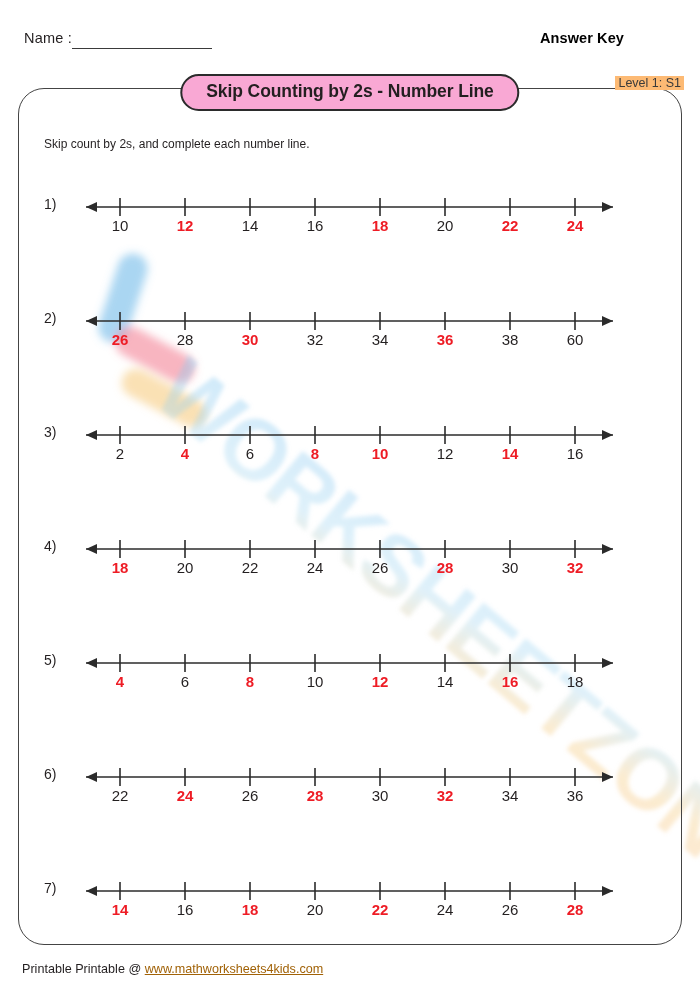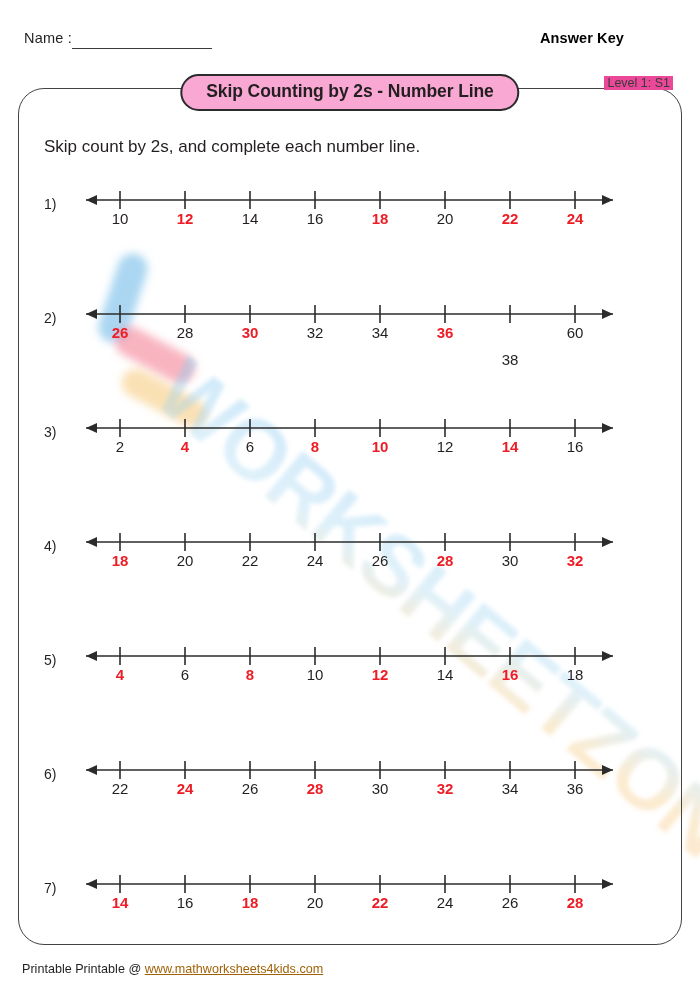--- a/index.html
+++ b/index.html
@@ -84,35 +84,35 @@
     font-size: 17.5px;
     font-weight: bold;
     letter-spacing: -.1px;
     white-space: nowrap;
     color: #231f20;
     z-index: 4;
   }
 
   #level-tag {
     position: absolute;
-    right: 27px;
+    right: 16px;
     top: 76px;
     font-size: 12.5px;
     color: #3a3a3a;
-    background: #ec4899;
+    background: #fdba74;
     padding: 0 3px;
     z-index: 4;
     white-space: nowrap;
   }
 
   #instruction {
     position: absolute;
     left: 44px;
     top: 137px;
-    font-size: 17px;
+    font-size: 12px;
     color: #231f20;
     z-index: 3;
     white-space: nowrap;
   }
 
   
   #problems {
     position: absolute;
     left: 0; top: 0;
     width: 700px; height: 991px;
@@ -127,21 +127,21 @@
   .prob-index {
     position: absolute;
     left: 44px;
     top: 18px;
     font-size: 14px;
     color: #231f20;
   }
   .numberline {
     position: absolute;
     left: 78px;
-    top: 0;
+    top: 7px;
     width: 545px;
     height: 70px;
   }
   .nl-svg {
     position: absolute;
     left: 0; top: 0;
     width: 545px;
     height: 40px;
     overflow: visible;
   }
@@ -266,21 +266,21 @@
           <line x1="432" y1="13" x2="432" y2="31" stroke="#2b2b2b" stroke-width="1.6"></line>
           <line x1="497" y1="13" x2="497" y2="31" stroke="#2b2b2b" stroke-width="1.6"></line>
         </svg>
         <div class="labels">
           <span class="label answer" style="left: 42px;">26</span>
           <span class="label" style="left: 107px;">28</span>
           <span class="label answer" style="left: 172px;">30</span>
           <span class="label" style="left: 237px;">32</span>
           <span class="label" style="left: 302px;">34</span>
           <span class="label answer" style="left: 367px;">36</span>
-          <span class="label" style="left: 432px; margin-top: 27px;">38</span>
+          <span class="label" style="left: 432px;">38</span>
           <span class="label" style="left: 497px;">60</span>
         </div>
       </div>
     </div>
     <div class="problem" style="top: 406px;">
       <span class="prob-index">3)</span>
       <div class="numberline">
         <svg class="nl-svg" viewBox="0 0 545 40">
           <line x1="8" y1="22" x2="535" y2="22" stroke="#2b2b2b" stroke-width="1.5"></line>
           <path d="M 8 22 l 11 -5 l 0 10 z" fill="#2b2b2b"></path>

